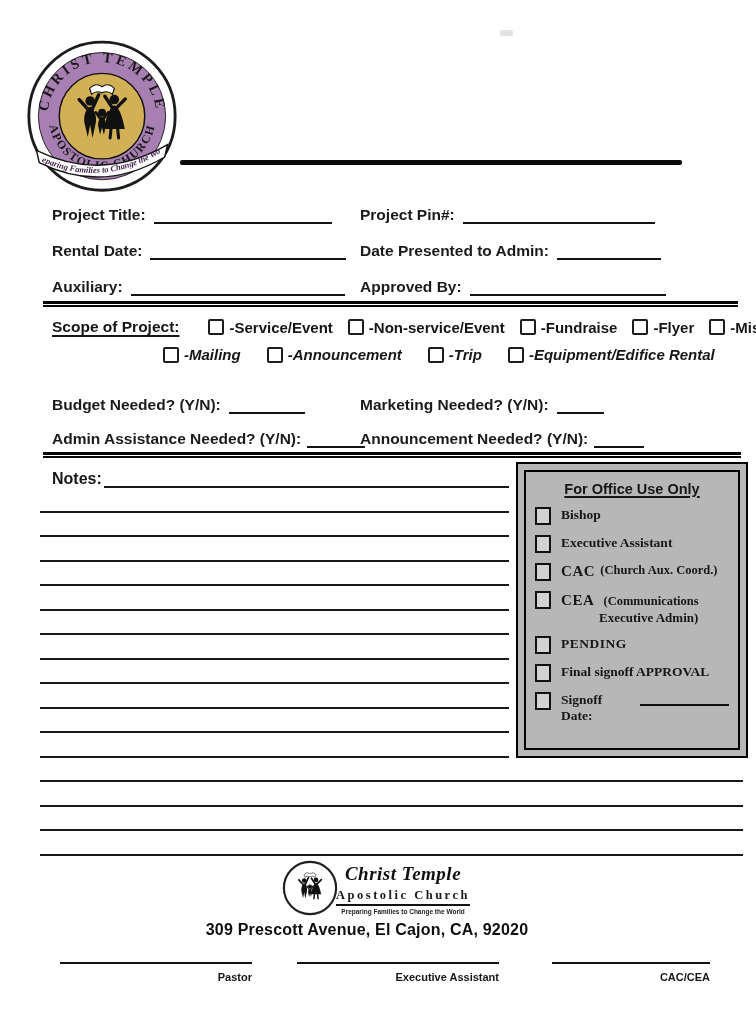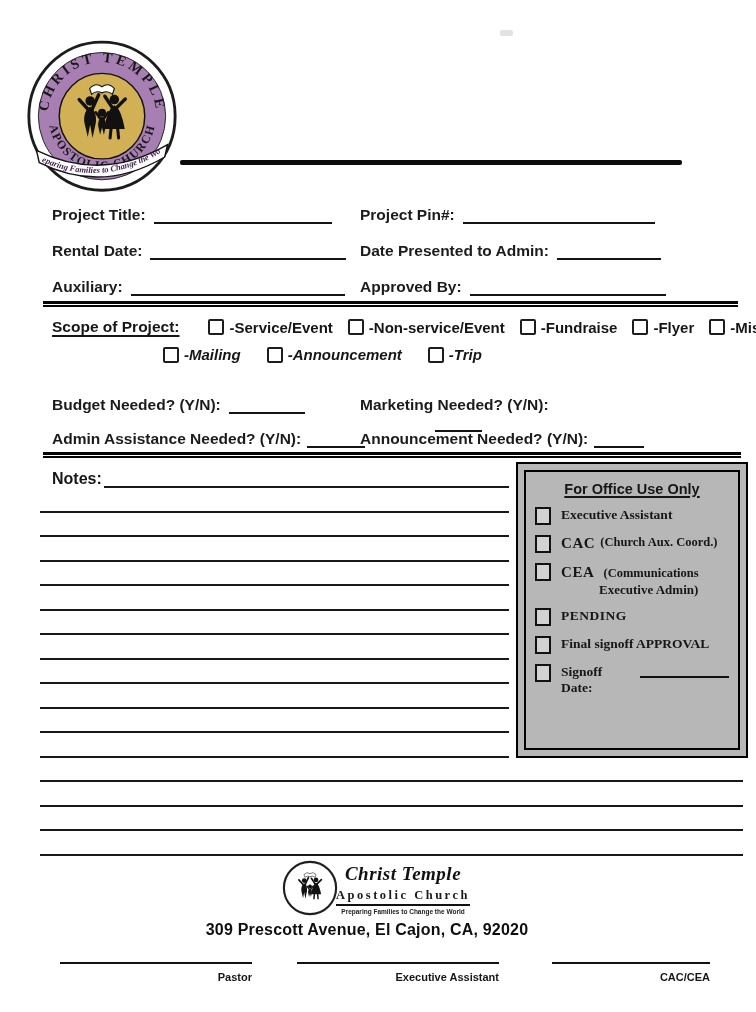--- a/index.html
+++ b/index.html
@@ -9,21 +9,21 @@
   
   .artifact{position:absolute;left:500px;top:30px;width:13px;height:6px;background:#e2e2e2;border-radius:2px;}
   .badge{position:absolute;left:26px;top:40px;}
   .title-block{position:absolute;left:180px;top:86px;width:502px;text-align:center;}
   .title-l1{font-size:21px;font-weight:bold;letter-spacing:.2px;color:#101010;
             text-shadow:1px 1px 0 #d7d7d7;}
   .title-l2{font-size:21px;font-weight:bold;margin-top:10px;color:#101010;text-shadow:1px 1px 0 #d7d7d7;}
   .header-rule{position:absolute;left:180px;top:160px;width:502px;height:5px;background:#0b0b0b;border-radius:2px;}
 
   
-  .pair{position:absolute;display:flex;align-items:center;white-space:nowrap;}
+  .pair{position:absolute;display:flex;align-items:flex-start;white-space:nowrap;}
   .flabel{font-size:15.5px;font-weight:bold;color:#1b1b1b;}
   .fline{border-bottom:2px solid #141414;height:16px;display:inline-block;margin-left:8px;}
 
   .rule-double{position:absolute;height:1px;border-top:3px solid #050505;border-bottom:2px solid #050505;}
 
   
   .scope-row{position:absolute;display:flex;align-items:center;white-space:nowrap;}
   .scope-label{font-size:15.5px;font-weight:bold;text-decoration:underline;text-underline-offset:3px;
                text-decoration-thickness:2px;margin-right:14px;}
   .opt{display:flex;align-items:center;}
@@ -167,27 +167,31 @@
         <span class="opt-text">-Mailing</span>
       </span>
     <span class="opt">
         <span class="cb"></span>
         <span class="opt-text">-Announcement</span>
       </span>
     <span class="opt">
         <span class="cb"></span>
         <span class="opt-text">-Trip</span>
       </span>
+    <span class="opt">
+        <span class="cb"></span>
+        <span class="opt-text">-Equipment/Edifice Rental</span>
+      </span>
   </div>
 
   <div class="pair" style="left:52px;top:396px;">
     <span class="flabel">Budget Needed? (Y/N):</span>
     <span class="fline" style="width:76px;"></span>
   </div>
-  <div class="pair" style="left:360px;top:396px;flex-direction:column;">
+  <div class="pair" style="left:360px;top:396px;">
     <span class="flabel">Marketing Needed? (Y/N):</span>
     <span class="fline" style="width:47px;"></span>
   </div>
   <div class="pair" style="left:52px;top:430px;">
     <span class="flabel">Admin Assistance Needed? (Y/N):</span>
     <span class="fline" style="width:58px;margin-left:6px;"></span>
   </div>
   <div class="pair" style="left:360px;top:430px;">
     <span class="flabel">Announcement Needed? (Y/N):</span>
     <span class="fline" style="width:50px;margin-left:6px;"></span>
@@ -214,20 +218,24 @@
       <div class="ruled-line" style="top: 829px;"></div>
       <div class="ruled-line" style="top: 853.5px;"></div>
     </div>
 
   <div class="office-box" style="z-index: 5;">
     <div class="office-inner">
       <div class="office-title">For Office Use Only</div>
 
       <div class="office-row">
         <span class="office-cb"></span>
+        <span class="office-label">Bishop</span>
+      </div>
+      <div class="office-row">
+        <span class="office-cb"></span>
         <span class="office-label">Executive Assistant</span>
       </div>
       <div class="office-row">
         <span class="office-cb"></span>
         <span class="office-label-lg">CAC</span>
         <span class="office-sub" style="margin-left:5px;">(Church Aux. Coord.)</span>
       </div>
       <div class="office-row">
         <span class="office-cb"></span>
         <span>

